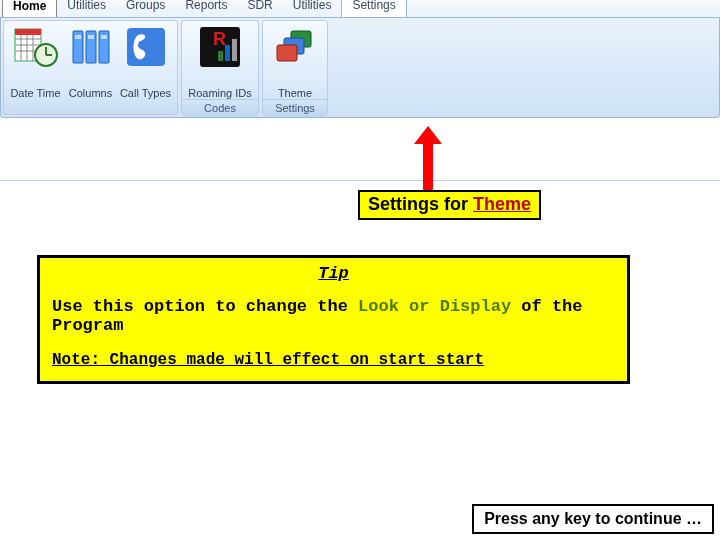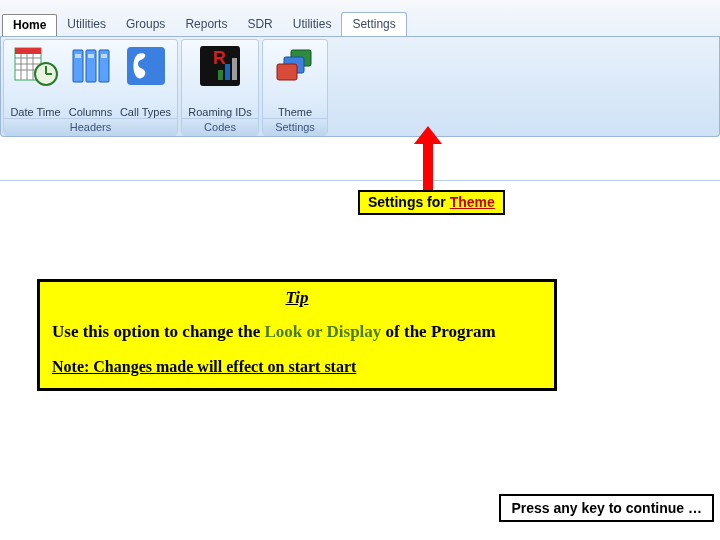--- a/index.html
+++ b/index.html
@@ -10,21 +10,21 @@
     font-family: "Segoe UI", Tahoma, Arial, sans-serif;
     background: #ffffff;
     overflow: hidden;
     position: relative;
   }
 
   
   .tab-strip {
     display: flex;
     align-items: flex-end;
-    height: 37px;
+    height: 18px;
     padding: 0 2px;
     background: linear-gradient(#f6f8fb, #eaf2fb);
     border-bottom: 1px solid #9bb6d8;
     font-size: 12px;
     color: #3b4a61;
   }
   .tab {
     padding: 4px 10px 5px 10px;
     cursor: default;
     white-space: nowrap;
@@ -123,36 +123,35 @@
   .arrow-up .head{ position:absolute; left:-6px; top:0; width:0; height:0;
     border-left:14px solid transparent; border-right:14px solid transparent; border-bottom:18px solid #ff0000;}
 
   
   .callout {
     position:absolute;
     left:358px; top:190px;
     background:#ffff00;
     border:2px solid #000;
     padding:2px 8px 3px 8px;
-    font-size:14px;
+    font-size:18px;
     font-weight:700;
     font-family: Arial, sans-serif;
   }
   .callout .link { color:#c00000; text-decoration: underline; }
 
   
   .tip-panel{
     position:absolute;
     left:37px; top:255px;
-    width:520px;
+    width:593px;
     background:#ffff00;
     border:3px solid #000;
     padding:6px 12px 12px 12px;
-    font-family: Liberation Serif, serif;
-    margin-top: 24px;
+    font-family: Liberation Mono, monospace;
   }
   .tip-title{
     text-align:center;
     font-style: italic;
     font-weight:700;
     text-decoration: underline;
     font-size:17px;
     margin:0 0 14px 0;
   }
   .tip-line{
@@ -164,27 +163,27 @@
   .tip-note{
     font-size:16px;
     font-weight:700;
     text-decoration: underline;
     margin:0;
   }
 
   
   .continue-box{
     position:absolute;
-    right:6px; bottom:18px;
+    right:6px; bottom:6px;
     background:#ffffff;
     border:2px solid #000;
     padding:4px 10px;
     font-family: Arial, sans-serif;
     font-weight:700;
-    font-size:14px;
+    font-size:16px;
   }
 
   
   .blue-line{
     position:absolute;
     left:0; right:0; top:180px;
     height:1px;
     background:#b7cde8;
   }
 
@@ -234,21 +233,20 @@
         <div class="rb-label">Columns</div>
       </div>
       <div class="rb">
         <svg class="ico" viewBox="0 0 44 44">
           <rect x="3" y="3" width="38" height="38" rx="4" fill="#3b7fe0"></rect>
           <path d="M14 10 C8 14 8 30 14 34 C18 36 24 30 20 26 C18 24 14 24 14 20 C14 16 18 16 20 14 C24 10 18 8 14 10 Z" fill="#fff"></path>
         </svg>
         <div class="rb-label">Call Types</div>
       </div>
     </div>
-    <div class="ribbon-group-caption">Headers</div>
   </div>
 
   <div class="ribbon-group">
     <div class="ribbon-group-buttons">
       <div class="rb" style="width:68px">
         <svg class="ico" viewBox="0 0 44 44">
           <rect x="2" y="2" width="40" height="40" rx="3" fill="#111"></rect>
           <text x="15" y="20" font-size="18" font-weight="900" fill="#d61c1c">R</text>
           <rect x="20" y="26" width="5" height="10" fill="#2e7d32"></rect>
           <rect x="27" y="20" width="5" height="16" fill="#1565c0"></rect>

